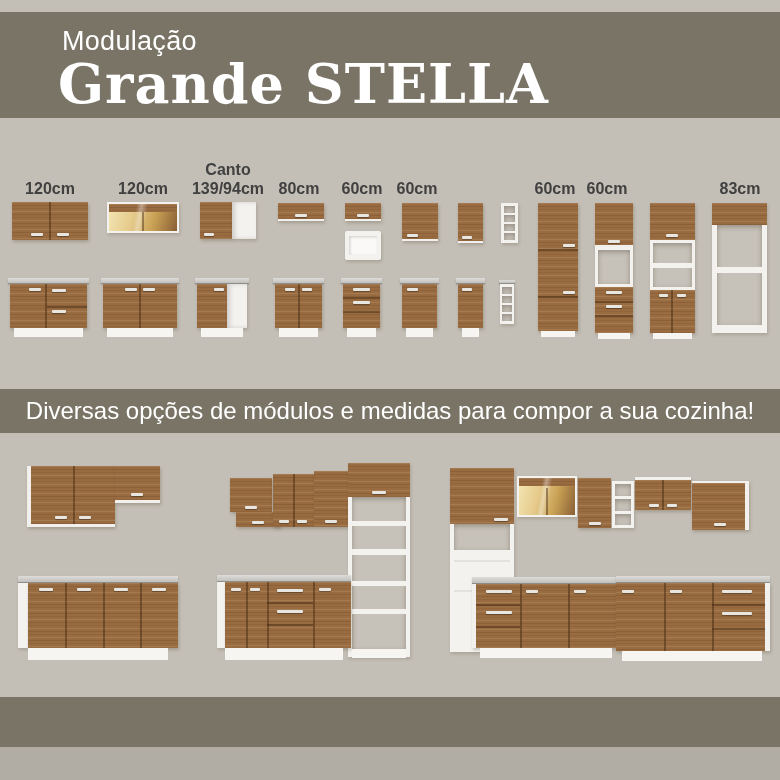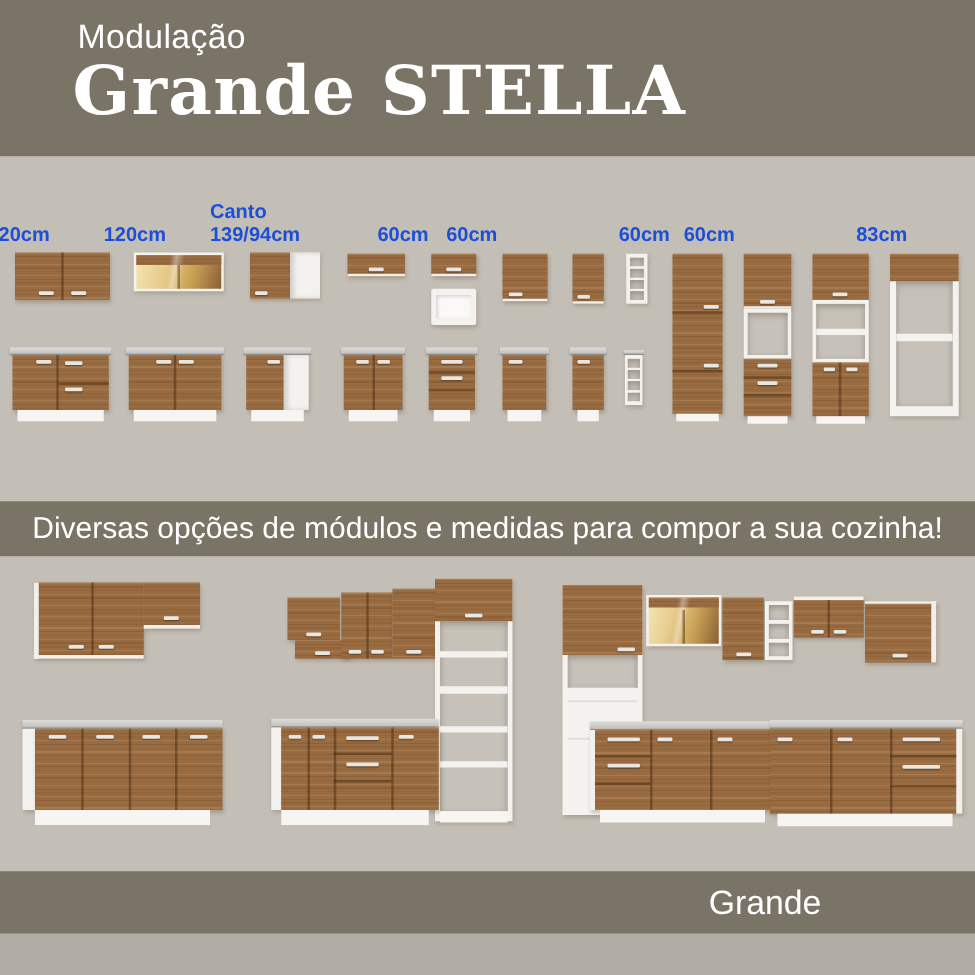--- a/index.html
+++ b/index.html
@@ -4,22 +4,22 @@
 <style>
   html,body{margin:0;padding:0}
   *{box-sizing:border-box}
   .cv{position:relative;width:780px;height:780px;background:var(--bg,#c4bfb6);overflow:hidden;
       font-family:"Liberation Sans",sans-serif}
   .a{position:absolute}
   .band{position:absolute;left:0;width:780px;background:var(--band,#7a7466)}
   .kick{position:absolute;color:#fff;font-size:27px;letter-spacing:.3px}
   .ttl{position:absolute;color:#fff;font-family:"DejaVu Serif",serif;font-weight:700;
        font-size:54px;letter-spacing:1px}
-  .mlab{position:absolute;top:156px;height:42px;color:#1d4ed8;font-size:16px;font-weight:700;
-        line-height:19px;display:flex;flex-direction:column;justify-content:flex-end}
+  .mlab{position:absolute;top:156px;height:42px;color:#404040;font-size:16px;font-weight:700;
+        line-height:19px;text-align:center;display:flex;flex-direction:column;justify-content:flex-end}
   .btxt{position:absolute;left:0;width:780px;text-align:center;color:#fff;font-size:24px;line-height:44px}
   .ftxt{position:absolute;color:#fff;font-size:27px;line-height:50px;text-align:center;width:160px}
   .wd{background-color:var(--wood,#996b41);
       background-image:repeating-linear-gradient(180deg,
         rgba(255,235,200,.12) 0 1px, rgba(0,0,0,0) 1px 3px,
         rgba(80,48,16,.18) 3px 4px, rgba(0,0,0,0) 4px 6px,
         rgba(120,75,35,.20) 6px 7px, rgba(0,0,0,0) 7px 9px);
       box-shadow:1px 2px 3px rgba(70,55,35,.25)}
   .wh{background:#f3f2ef;box-shadow:1px 2px 3px rgba(70,55,35,.20)}
   .ni{background:#c7c2b9;box-shadow:inset 0 2px 5px rgba(60,50,40,.35)}
@@ -32,36 +32,40 @@
   .sh{position:absolute;background:#f3f2ef}
   .gl{background:linear-gradient(105deg,#f3e6b4 0%,#e6cb8c 35%,#caa255 65%,#8a5f36 100%)}
   .streak{background:linear-gradient(100deg,transparent 38%,rgba(255,255,255,.38) 45%,transparent 54%)}
   .bb2{border-bottom:2px solid #f1f0ed}
 </style>
 </head>
 <body>
 
 <div class="cv">
 
-  <div class="band" style="top:0;height:125px">
+  <div class="band" style="top:12px;height:106px">
     <div class="kick" style="left:62px;top:14px">Modulação</div>
     <div class="ttl" style="left:58px;top:40px">Grande STELLA</div>
   </div>
 
   <div class="mlab" style="left:-10px;width:120px">
       <span></span>
       <span>120cm</span>
     </div>
   <div class="mlab" style="left:83px;width:120px">
       <span></span>
       <span>120cm</span>
     </div>
   <div class="mlab" style="left:168px;width:120px">
       <span>Canto</span>
       <span>139/94cm</span>
+    </div>
+  <div class="mlab" style="left:239px;width:120px">
+      <span></span>
+      <span>80cm</span>
     </div>
   <div class="mlab" style="left:302px;width:120px">
       <span></span>
       <span>60cm</span>
     </div>
   <div class="mlab" style="left:357px;width:120px">
       <span></span>
       <span>60cm</span>
     </div>
   <div class="mlab" style="left:495px;width:120px">
@@ -215,21 +219,21 @@
   <div class="a pl" style="left:462px;top:328px;width:17px;height:9px"></div>
 
   <div class="a ct" style="left:499px;top:280px;width:16px;height:4px"></div>
   <div class="a wh" style="left:500px;top:284px;width:14px;height:40px">
     <div class="a ni" style="left:2px;top:3px;width:10px;height:7px"></div>
     <div class="a ni" style="left:2px;top:12px;width:10px;height:7px"></div>
     <div class="a ni" style="left:2px;top:21px;width:10px;height:7px"></div>
     <div class="a ni" style="left:2px;top:30px;width:10px;height:7px"></div>
   </div>
 
-  <div class="band" style="top:401px;height:44px">
+  <div class="band" style="top:389px;height:44px">
     <div class="btxt">Diversas opções de módulos e medidas para compor a sua cozinha!</div>
   </div>
 
   <div class="a" style="left:18px;top:460px;width:162px;height:202px">
     <div class="a wd" style="left:9px;top:6px;width:88px;height:61px;border-left:4px solid #f1f0ed;border-bottom:3px solid #f1f0ed">
       <div class="gv" style="left:42px;top:0;height:58px"></div>
       <div class="h" style="left:24px;top:50px;width:12px"></div>
       <div class="h" style="left:48px;top:50px;width:12px"></div>
     </div>
     <div class="a wd" style="left:97px;top:6px;width:45px;height:37px;border-bottom:3px solid #f1f0ed">
@@ -343,18 +347,17 @@
       <div class="gv" style="left:96px;top:0;height:68px"></div>
       <div class="h" style="left:106px;top:7px;width:30px"></div>
       <div class="h" style="left:106px;top:29px;width:30px"></div>
       <div class="gh" style="left:96px;top:21px;width:53px"></div>
       <div class="gh" style="left:96px;top:45px;width:53px"></div>
     </div>
     <div class="a pl" style="left:172px;top:186px;width:140px;height:10px"></div>
   </div>
 
   <div class="band" style="top:697px;height:50px">
-    <div class="ftxt" style="left:532px">Grande</div>
   </div>
 
   <div class="a" style="left:0;top:747px;width:780px;height:33px;background:var(--bg2,#b2ada4)"></div>
 
 </div>
 
 </body></html>

